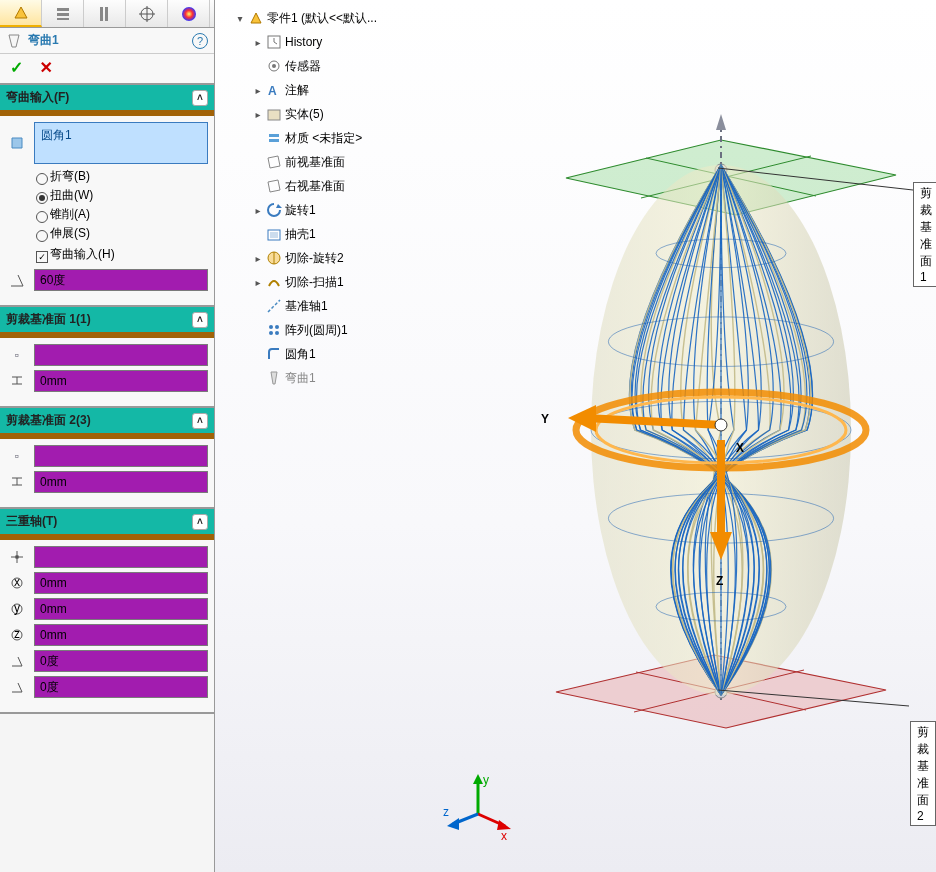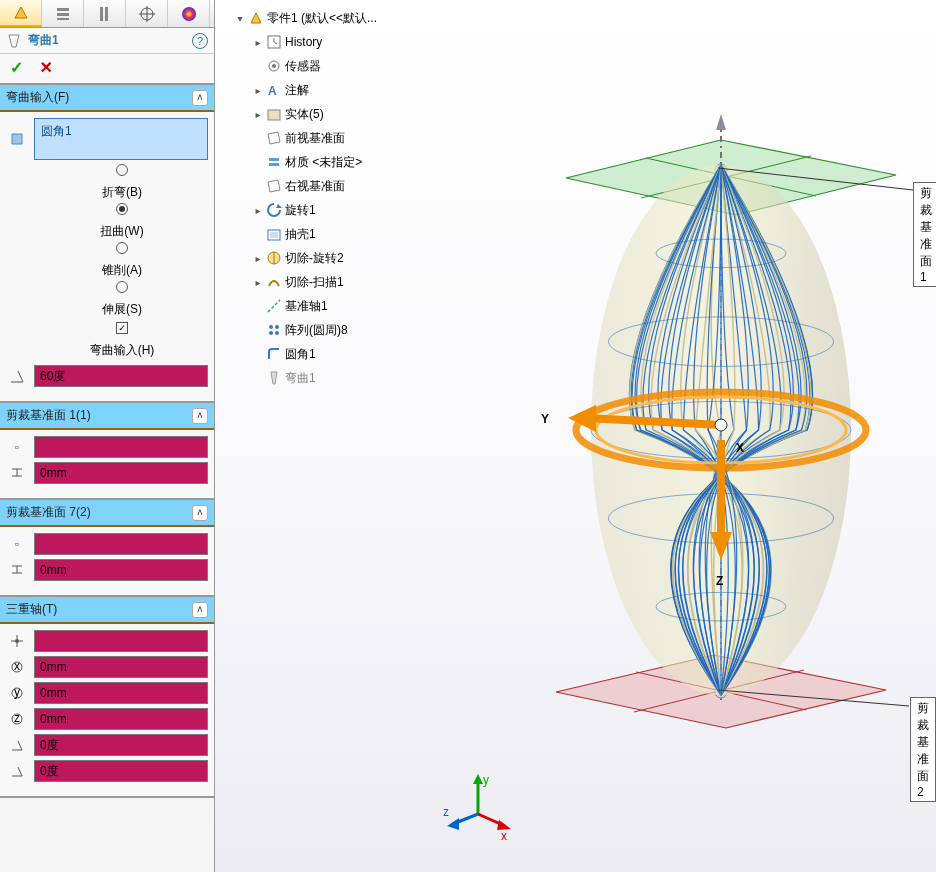--- a/index.html
+++ b/index.html
@@ -12,31 +12,31 @@
 .tab.sel { background: linear-gradient(#fffbe6,#ffe5a0); border-bottom: 2px solid #f0b000; }
 
 .feature-title { display: flex; align-items: center; gap: 6px; padding: 4px 6px; border-bottom: 1px solid #ccc; background: #f8f8f8; }
 .feature-title .name { font-weight: bold; color: #2a7ab0; flex: 1; }
 .help-icon { width: 16px; height: 16px; border: 1px solid #2a7ab0; border-radius: 50%; color: #2a7ab0; font-size: 11px; text-align: center; line-height: 14px; cursor: pointer; }
 
 .ok-cancel { display: flex; gap: 16px; padding: 4px 10px 6px; border-bottom: 2px solid #999; background: #f8f8f8; }
 .ok { color: #0a0; font-size: 16px; font-weight: bold; cursor: pointer; }
 .cancel { color: #c00; font-size: 16px; font-weight: bold; cursor: pointer; }
 
-.section-header { display: flex; align-items: center; justify-content: space-between; padding: 4px 6px; border-bottom: 2px solid #a16207; font-weight: normal; color: #222; background: #7dd3fc; }
+.section-header { display: flex; align-items: center; justify-content: space-between; padding: 4px 6px; border-bottom: 6px solid #a16207; font-weight: bold; color: #222; background: #14b8a6; }
 .section-header .chev { width: 16px; height: 16px; border: 1px solid #aaa; border-radius: 3px; background: #fff; font-size: 10px; text-align: center; line-height: 14px; cursor: pointer; }
 
 .section-body { padding: 6px 6px 10px 6px; border-bottom: 2px solid #999; background: #f8f8f8; }
 .row { display: flex; align-items: center; gap: 6px; margin-bottom: 4px; }
 .icon-box { width: 22px; display: flex; justify-content: center; color: #556; }
 .sel-box { flex: 1; border: 1px solid #3a7bbf; background: #d9edff; padding: 4px 6px; color: #2a5a8a; min-height: 42px; }
 .sel-box.active { background: #bfe0ff; color: #064a8a; }
-.input-box { flex: 1; border: 1px solid #7a7a7a; background: #be185d; padding: 3px 5px; min-height: 22px; }
+.input-box { flex: 1; border: 1px solid #7a7a7a; background: #a21caf; padding: 3px 5px; min-height: 22px; }
 .radio-list { margin-left: 30px; }
-.radio-row { display: flex; align-items: center; gap: 8px; margin-bottom: 2px; flex-direction: column; }
+.radio-row { display: flex; align-items: flex-end; gap: 2px; margin-bottom: 2px; }
 .radio { width: 12px; height: 12px; border: 1px solid #555; border-radius: 50%; display: inline-flex; align-items: center; justify-content: center; }
 .radio.checked::after { content: ""; width: 6px; height: 6px; background: #333; border-radius: 50%; }
 .cb { width: 12px; height: 12px; border: 1px solid #555; display: inline-flex; align-items: center; justify-content: center; font-size: 9px; }
 
 .scroll-panel { flex: 1; overflow-y: auto; }
 
 .tree { position: absolute; left: 20px; top: 6px; width: 200px; z-index: 5; color: #000; }
 .tree-row { display: flex; align-items: center; gap: 3px; height: 24px; white-space: nowrap; cursor: pointer; }
 .tree-arrow { width: 10px; color: #555; font-size: 10px; text-align: center; }
 .tree-icon { width: 16px; display: inline-flex; justify-content: center; }
@@ -163,21 +163,21 @@
         <span class="icon-box">
           <svg width="18" height="18">
               <path d="M4 5 L14 5 M4 12 L14 12 M9 5 L9 12" stroke="#555" fill="none"></path>
             </svg>
         </span>
         <input class="input-box" value="0mm" style="">
       </div>
     </div>
 
     <div class="section-header">
-      <span>剪裁基准面 7(2)</span>
+      <span>剪裁基准面 2(3)</span>
       <span class="chev">˄</span>
     </div>
     <div class="section-body">
       <div class="row">
         <span class="icon-box">▫</span>
         <input class="input-box" value="" style="">
       </div>
       <div class="row">
         <span class="icon-box">
           <svg width="18" height="18">
@@ -296,33 +296,33 @@
             <svg width="16" height="16">
               <rect x="2" y="4" width="12" height="10" fill="#e9dfc3" stroke="#888"></rect>
             </svg>
           </span>
           <span>实体(5)</span>
         </div>
         <div class="tree-row in1">
           <span class="tree-arrow"></span>
           <span class="tree-icon">
             <svg width="16" height="16">
+              <path d="M3 4h10v3H3zM3 9h10v3H3z" fill="#5aa0d8"></path>
+            </svg>
+          </span>
+          <span>材质 &lt;未指定&gt;</span>
+        </div>
+        <div class="tree-row in1">
+          <span class="tree-arrow"></span>
+          <span class="tree-icon">
+            <svg width="16" height="16">
               <path d="M2 4 L12 2 L14 12 L4 14 Z" fill="none" stroke="#888"></path>
             </svg>
           </span>
           <span>前视基准面</span>
-        </div>
-        <div class="tree-row in1">
-          <span class="tree-arrow"></span>
-          <span class="tree-icon">
-            <svg width="16" height="16">
-              <path d="M3 4h10v3H3zM3 9h10v3H3z" fill="#5aa0d8"></path>
-            </svg>
-          </span>
-          <span>材质 &lt;未指定&gt;</span>
         </div>
         <div class="tree-row in1">
           <span class="tree-arrow"></span>
           <span class="tree-icon">
             <svg width="16" height="16">
               <path d="M2 4 L12 2 L14 12 L4 14 Z" fill="none" stroke="#888"></path>
             </svg>
           </span>
           <span>右视基准面</span>
         </div>
@@ -377,21 +377,21 @@
         <div class="tree-row in1">
           <span class="tree-arrow"></span>
           <span class="tree-icon">
             <svg width="16" height="16">
               <circle cx="5" cy="5" r="2" fill="#3a7bbf"></circle>
               <circle cx="11" cy="5" r="2" fill="#3a7bbf"></circle>
               <circle cx="5" cy="11" r="2" fill="#3a7bbf"></circle>
               <circle cx="11" cy="11" r="2" fill="#3a7bbf"></circle>
             </svg>
           </span>
-          <span>阵列(圆周)8</span>
+          <span>阵列(圆周)1</span>
         </div>
         <div class="tree-row in1">
           <span class="tree-arrow"></span>
           <span class="tree-icon">
             <svg width="16" height="16">
               <path d="M3 13 L3 6 Q3 3 6 3 L13 3" fill="none" stroke="#3a7bbf" stroke-width="2"></path>
             </svg>
           </span>
           <span>圆角1</span>
         </div>
@@ -499,21 +499,21 @@
       <line x1="505" y1="440" x2="505" y2="540" stroke="#f28c00" stroke-width="8"></line>
       <polygon points="505,560 494,532 516,532" fill="#f28c00"></polygon>
       <text x="500" y="585" font-size="20" font-weight="bold" fill="#000">Z</text>
 
       <text x="520" y="452" font-size="18" font-weight="bold" fill="#000">X</text>
       <circle cx="505" cy="425" r="6" fill="#fff" stroke="#333"></circle>
     </g>
   </svg>
 
   <div class="callout" style="left:698px; top:182px">剪裁基准面  1</div>
-  <div class="callout" style="left:695px; top:697px">剪裁基准面  2</div>
+  <div class="callout" style="left:695px; top:721px">剪裁基准面  2</div>
   <svg style="position:absolute; left:488px; top:160px; width:260px; height:570px; pointer-events:none">
     <line x1="15" y1="8" x2="210" y2="30" stroke="#333"></line>
     <line x1="15" y1="530" x2="206" y2="546" stroke="#333"></line>
   </svg>
 
   <svg class="triad" width="70" height="70">
     <line x1="35" y1="40" x2="35" y2="4" stroke="#0a0" stroke-width="3"></line>
     <polygon points="35,0 30,10 40,10" fill="#0a0"></polygon>
     <text x="40" y="10" font-size="11" fill="#0a0">y</text>
     <line x1="35" y1="40" x2="62" y2="52" stroke="#d00" stroke-width="3"></line>

